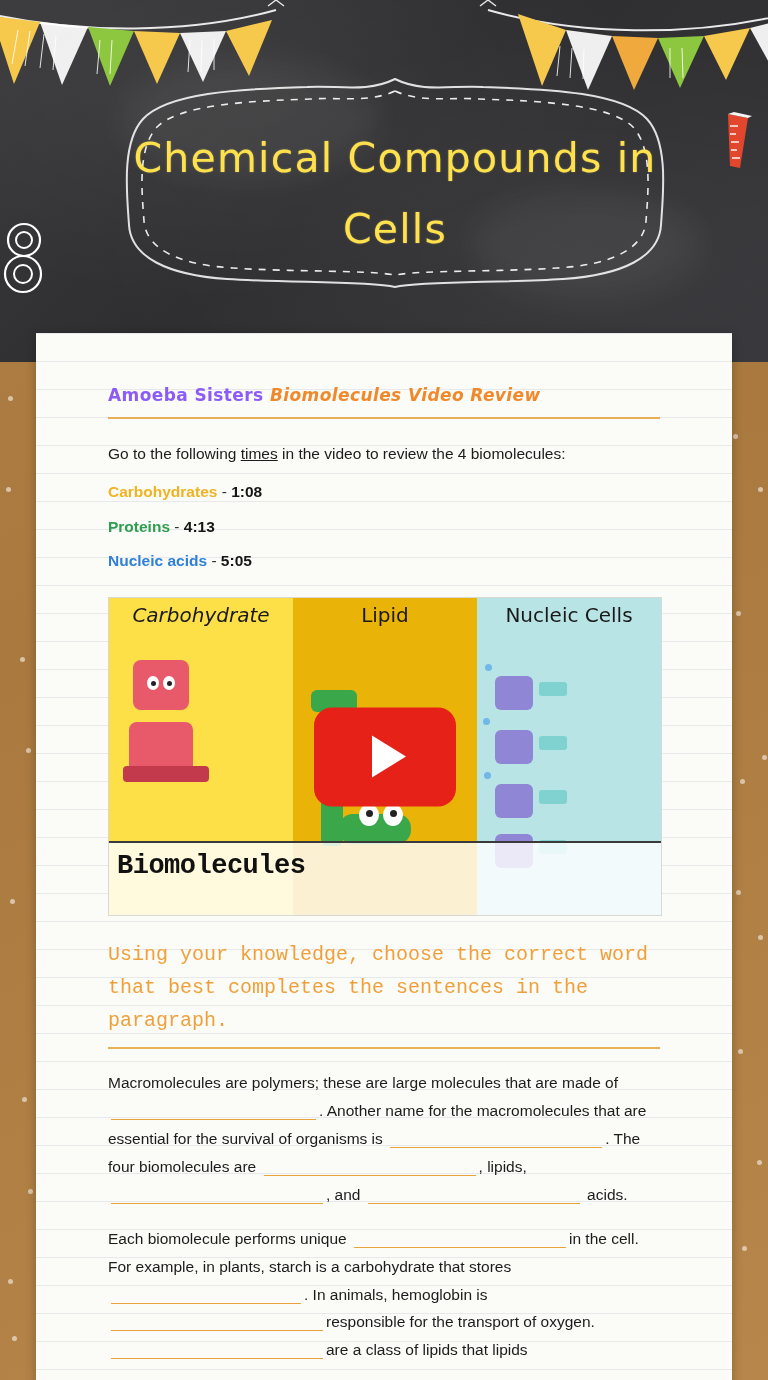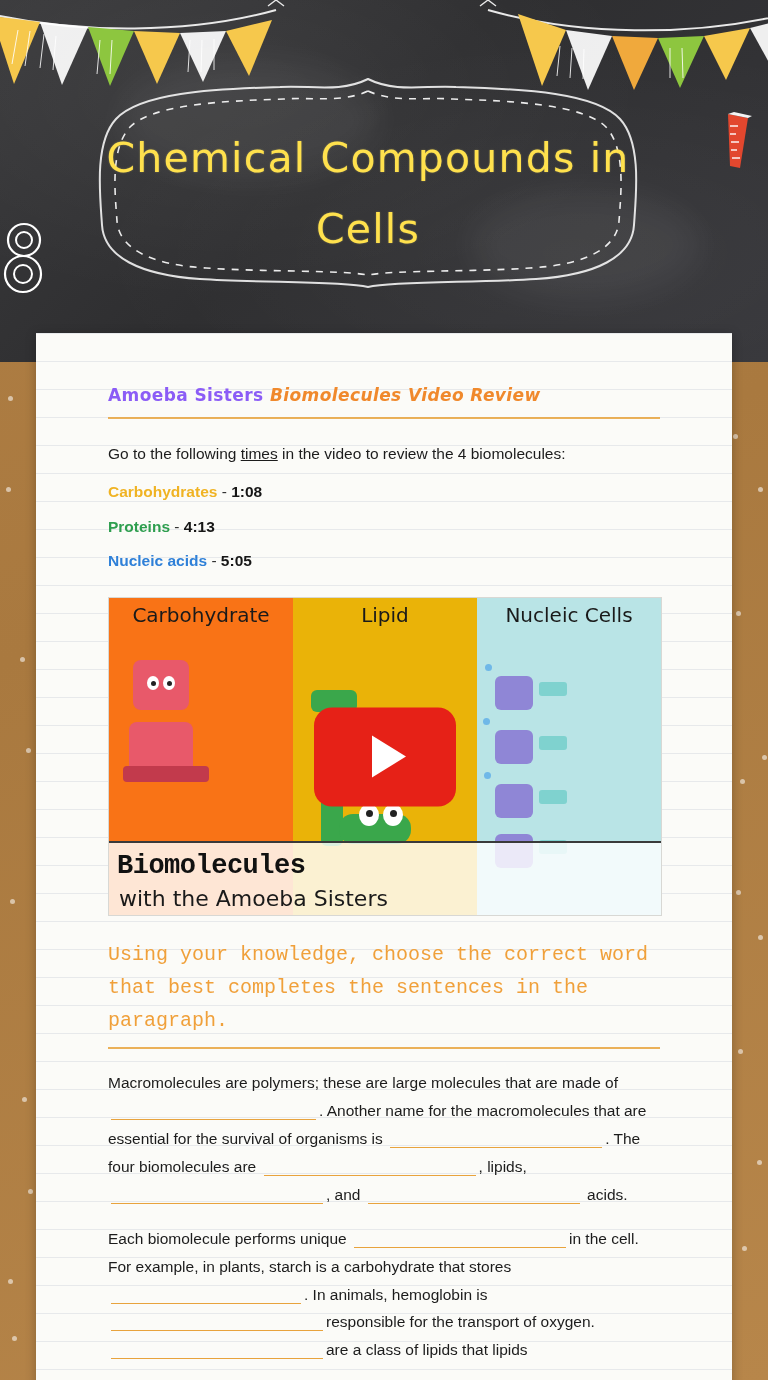--- a/index.html
+++ b/index.html
@@ -64,21 +64,21 @@
     top: 0;
     left: 0;
     width: 768px;
     height: 95px;
     pointer-events: none;
   }
 
   
   .title-frame {
     position: absolute;
-    left: 96px;
+    left: 123px;
     top: 75px;
     width: 544px;
     height: 215px;
   }
   .title-text {
     position: absolute;
     left: 0;
     top: 48px;
     width: 544px;
     text-align: center;
@@ -179,21 +179,21 @@
     width: 552px;
     height: 317px;
     margin: 18px 0 22px 0;
     border: 1px solid #d8d8d4;
     overflow: hidden;
     background: #fff;
     cursor: pointer;
   }
   .vid-cols { position: absolute; inset: 0; display: flex; }
   .vid-col { flex: 1; position: relative; }
-  .c1 { background: #f97316; }
+  .c1 { background: #fde047; font-style: italic; }
   .c2 { background: #eab308; text-decoration: underline; }
   .c3 { background: #fdf3a8; }
   .c4 { background: #b9e4e6; }
   .vid-col-label {
     position: absolute;
     top: 6px;
     left: 0; right: 0;
     text-align: center;
     font-family: "DejaVu Sans", sans-serif;
     font-size: 20px;
@@ -436,21 +436,20 @@
             <div class="blob" style="left:62px; top:192px; width:28px; height:14px; background:#7fd2cf; border-radius:3px;"></div>
             <div class="blob" style="left:18px; top:236px; width:38px; height:34px; background:#8f86d6; border-radius:6px;"></div>
             <div class="blob" style="left:62px; top:242px; width:28px; height:14px; background:#7fd2cf; border-radius:3px;"></div>
             <div class="blob" style="left:8px; top:66px; width:7px; height:7px; background:#6fb8e8;"></div>
             <div class="blob" style="left:6px; top:120px; width:7px; height:7px; background:#6fb8e8;"></div>
             <div class="blob" style="left:7px; top:174px; width:7px; height:7px; background:#6fb8e8;"></div>
           </div>
         </div>
         <div class="vid-bottom"></div>
         <div class="vid-title">Biomolecules</div>
-        <div class="vid-sub">with the Amoeba Sisters</div>
         <div class="play-btn">
           <div class="play-tri"></div>
         </div>
       </div>
 
       <p class="hand-instr">Using your knowledge, choose the correct word that best completes the sentences in the paragraph.</p>
       <div class="rule2"></div>
 
       <p class="body-para">
         <span>Macromolecules are polymers; these are large molecules that are made of</span>

